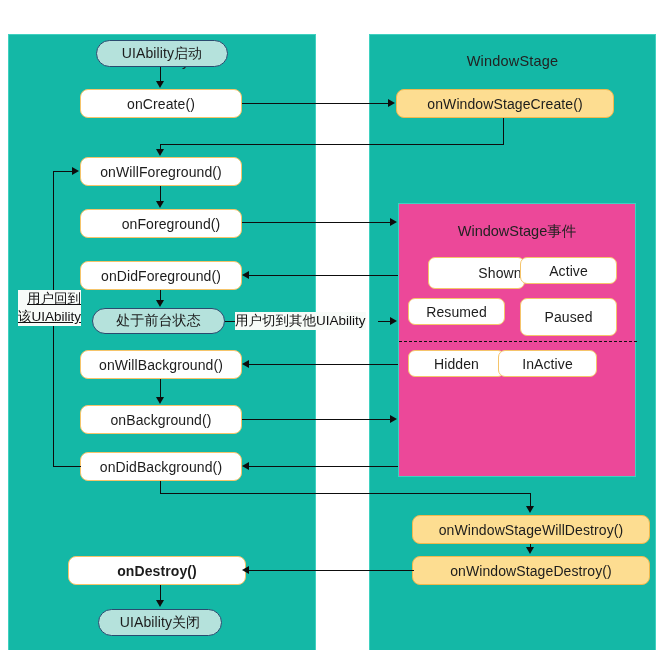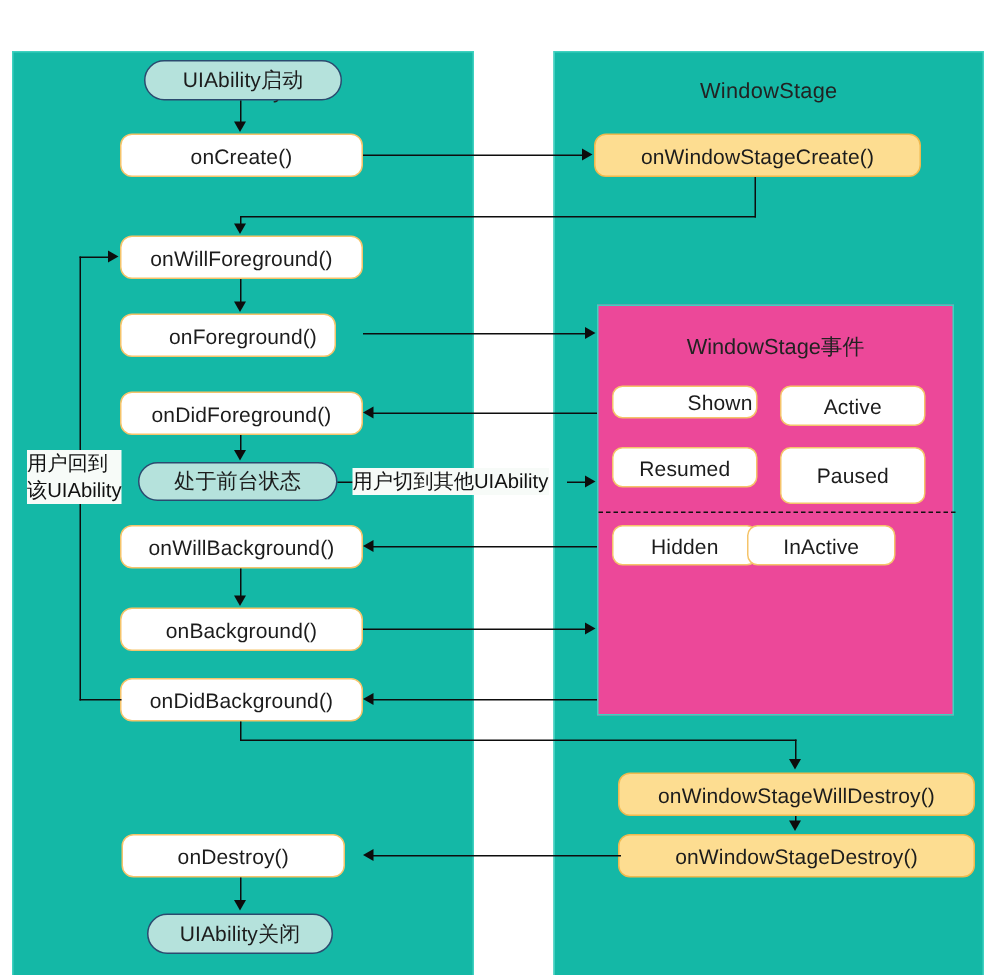--- a/index.html
+++ b/index.html
@@ -118,48 +118,48 @@
   <div class="panel" id="panel-windowstage">
     <div class="panel-title">WindowStage</div>
   </div>
 
   <div class="node pill" style="left:96px;top:40px;width:132px;height:27px;">UIAbility启动</div>
 
   <div class="node lifecycle" style="left:80px;top:89px;width:162px;height:29px;">onCreate()</div>
 
   <div class="node lifecycle" style="left:80px;top:157px;width:162px;height:29px;">onWillForeground()</div>
 
-  <div class="node lifecycle" style="left:80px;top:209px;width:144px;height:29px;padding-left:20px;">onForeground()</div>
+  <div class="node lifecycle" style="left:80px;top:209px;width:162px;height:29px;padding-left:20px;">onForeground()</div>
 
   <div class="node lifecycle" style="left:80px;top:261px;width:162px;height:29px;">onDidForeground()</div>
 
   <div class="node pill" style="left:92px;top:308px;width:133px;height:26px;">处于前台状态</div>
 
   <div class="node lifecycle" style="left:80px;top:350px;width:162px;height:29px;">onWillBackground()</div>
 
   <div class="node lifecycle" style="left:80px;top:405px;width:162px;height:29px;">onBackground()</div>
 
   <div class="node lifecycle" style="left:80px;top:452px;width:162px;height:29px;">onDidBackground()</div>
 
-  <div class="node lifecycle" style="left:81px;top:556px;width:149px;height:29px;">onDestroy()</div>
+  <div class="node lifecycle" style="left:68px;top:556px;width:178px;height:29px;font-weight:bold;">onDestroy()</div>
 
   <div class="node pill" style="left:98px;top:609px;width:124px;height:27px;">UIAbility关闭</div>
 
   <div class="node stage" style="left:396px;top:89px;width:218px;height:29px;">onWindowStageCreate()</div>
 
   <div class="node stage" style="left:412px;top:515px;width:238px;height:29px;">onWindowStageWillDestroy()</div>
 
   <div class="node stage" style="left:412px;top:556px;width:238px;height:29px;">onWindowStageDestroy()</div>
 
   <div id="events-box">
     <div id="events-title">WindowStage事件</div>
     <div id="events-divider"></div>
   </div>
 
-  <div class="node evt" style="left:408px;top:257px;width:97px;height:22px;padding-left:47px;">Shown</div>
+  <div class="node evt" style="left:428px;top:257px;width:97px;height:32px;padding-left:47px;">Shown</div>
   <div class="node evt" style="left:520px;top:257px;width:97px;height:27px;">Active</div>
 
   <div class="node evt" style="left:408px;top:298px;width:97px;height:27px;">Resumed</div>
   <div class="node evt" style="left:520px;top:298px;width:97px;height:38px;">Paused</div>
 
   <div class="node evt" style="left:408px;top:350px;width:97px;height:27px;">Hidden</div>
   <div class="node evt" style="left:498px;top:350px;width:99px;height:27px;">InActive</div>
 
   <div class="ln lnv" style="left:160px;top:67px;height:16px;"></div>
   <div class="arw arw-d" style="left:156px;top:81px;"></div>
@@ -212,20 +212,20 @@
 
   <div class="ln lnv" style="left:530px;top:544px;height:5px;"></div>
   <div class="arw arw-d" style="left:526px;top:547px;"></div>
 
   <div class="ln lnh" style="left:248px;top:570px;width:166px;"></div>
   <div class="arw arw-l" style="left:242px;top:566px;"></div>
 
   <div class="ln lnv" style="left:160px;top:585px;height:16px;"></div>
   <div class="arw arw-d" style="left:156px;top:600px;"></div>
 
-  <div class="edge-label" style="left:18px;top:300px;text-align:left;">
+  <div class="edge-label" style="left:18px;top:290px;text-align:right;text-decoration:underline;">
     <div>用户回到</div>
     <div>该UIAbility</div>
   </div>
 
   <div class="edge-label" style="left:235px;top:312px;">用户切到其他UIAbility</div>
 
 </div>
 
 </body></html>

